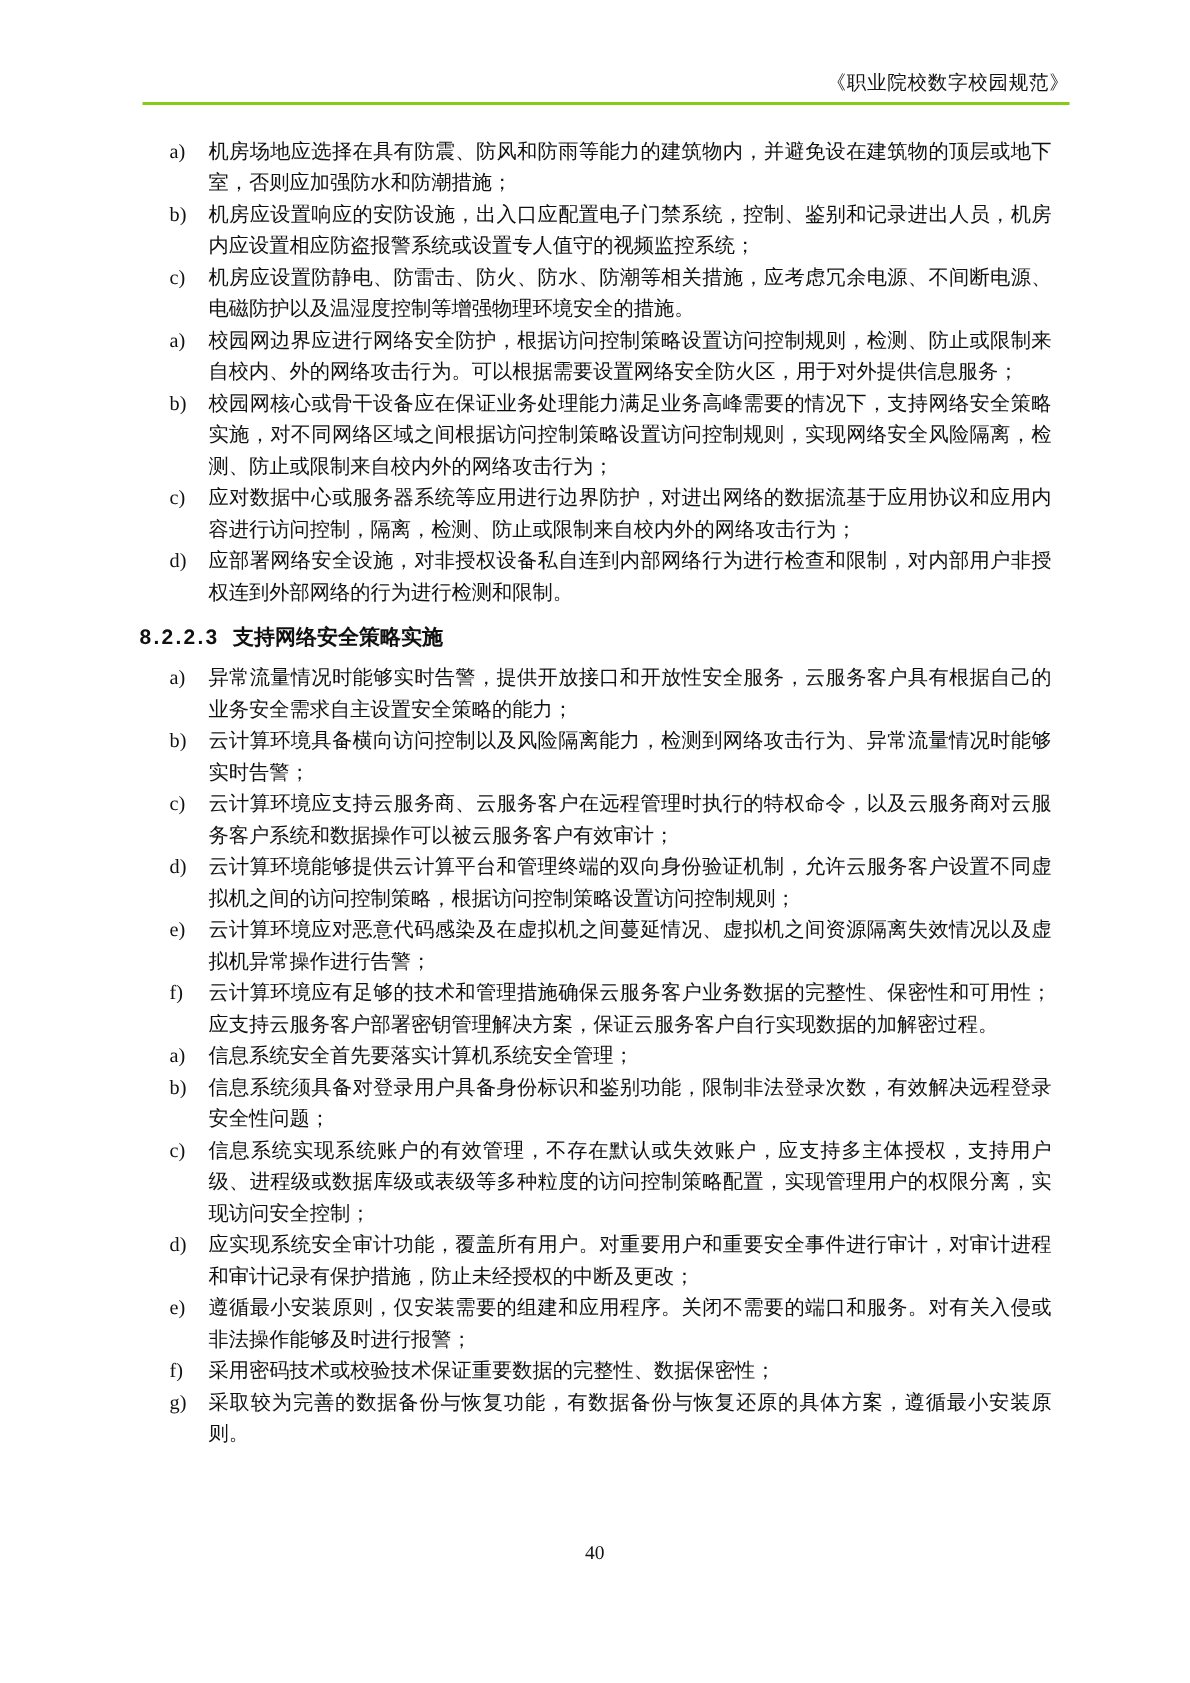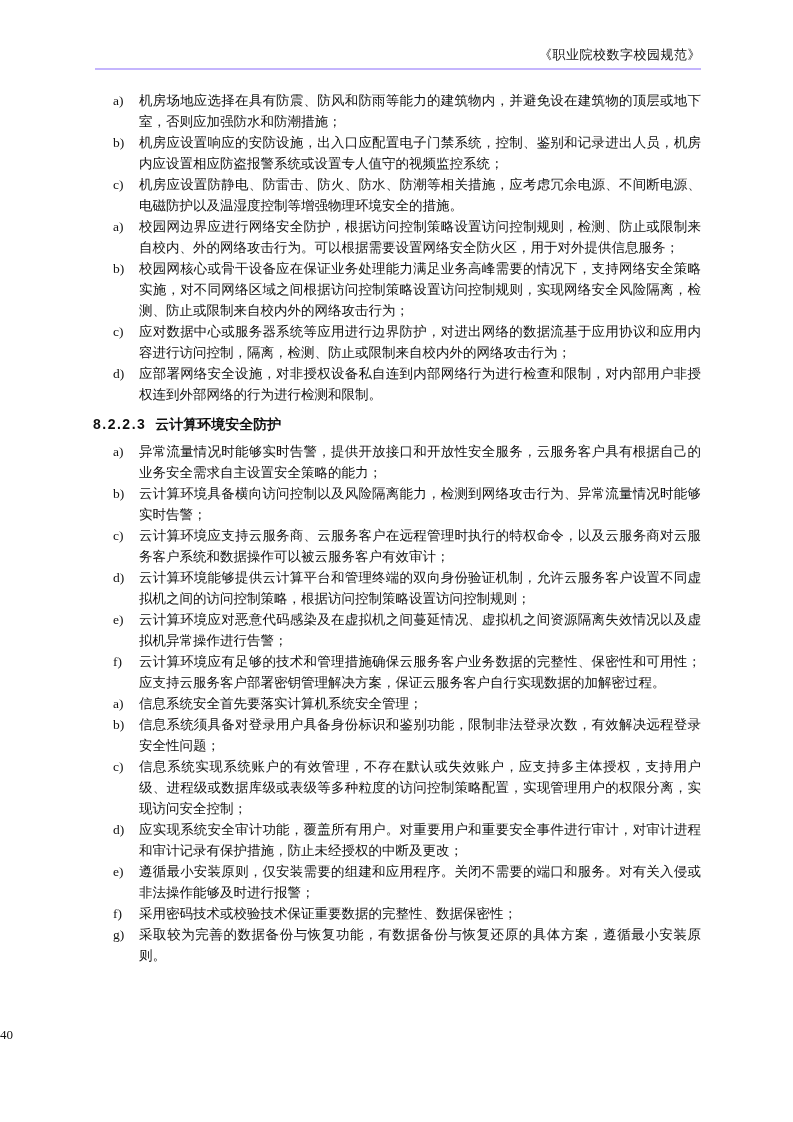--- a/index.html
+++ b/index.html
@@ -9,22 +9,22 @@
     height: 1122px;
     background: #ffffff;
     color: #111111;
     font-family: "Liberation Serif", "DejaVu Serif", serif;
     overflow: hidden;
   }
   .page-header {
     position: absolute;
     top: 46px;
     left: 95px;
-    right: 92px;
-    border-bottom: 2px solid #c4b5fd;
+    right: 80px;
+    border-bottom: 2px solid #84cc16;
   }
   .header-title {
     text-align: right;
     font-size: 13px;
     line-height: 18px;
     padding-bottom: 4px;
     letter-spacing: 0.5px;
   }
   .page-body {
     position: absolute;
@@ -54,20 +54,21 @@
   }
   .section-number {
     letter-spacing: 1.5px;
     margin-right: 9px;
   }
   .page-footer {
     position: absolute;
     top: 1024px;
     left: 0;
     right: 0;
+    text-align: center;
     font-size: 13px;
     line-height: 21px;
   }
 </style>
 </head>
 <body>
 
 <div class="page">
 
   <header class="page-header">
@@ -114,21 +115,21 @@
 
           <div class="list-item">
             <span class="item-label">d)</span>
             <span class="item-text">应部署网络安全设施，对非授权设备私自连到内部网络行为进行检查和限制，对内部用户非授权连到外部网络的行为进行检测和限制。</span>
           </div>
         </div>
     </section>
 
     <section class="doc-section">
       <h3 class="section-heading">
-        <span class="section-number">8.2.2.3</span><span class="section-title">云计算环境安全防护</span>
+        <span class="section-number">8.2.2.3</span><span class="section-title">支持网络安全策略实施</span>
       </h3>
       <div class="item-list">
 
           <div class="list-item">
             <span class="item-label">a)</span>
             <span class="item-text">异常流量情况时能够实时告警，提供开放接口和开放性安全服务，云服务客户具有根据自己的业务安全需求自主设置安全策略的能力；</span>
           </div>
 
           <div class="list-item">
             <span class="item-label">b)</span>

